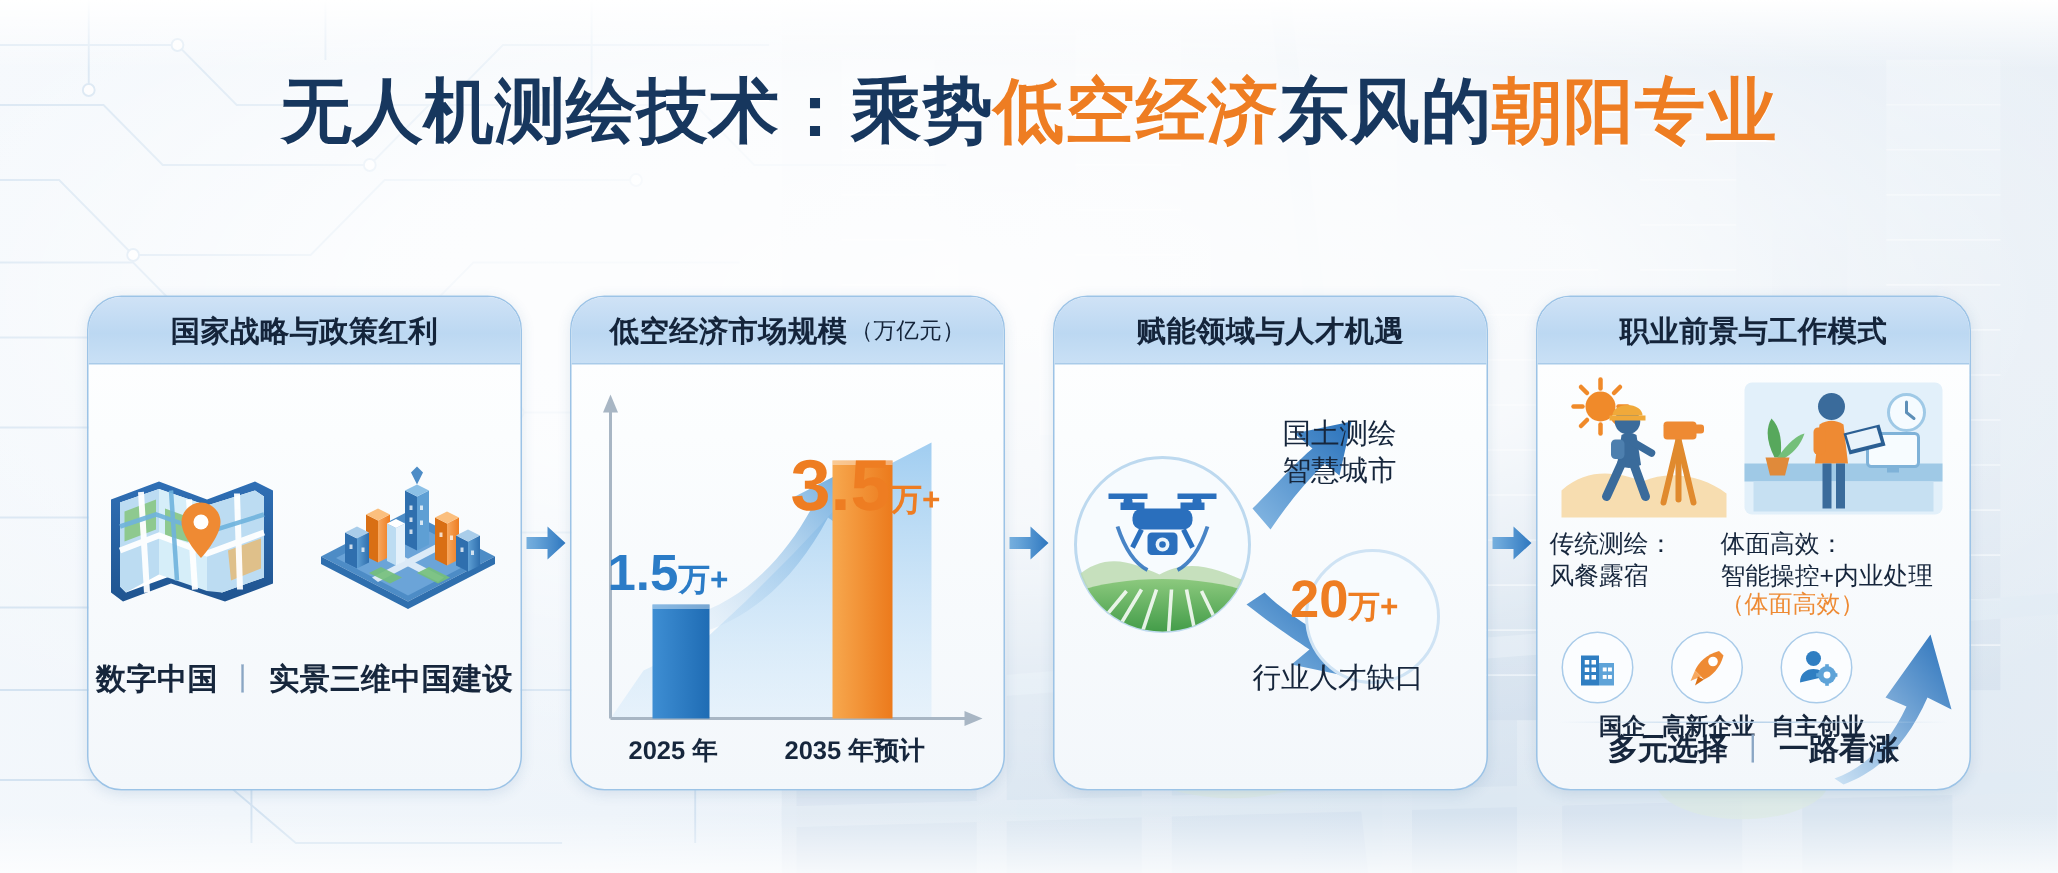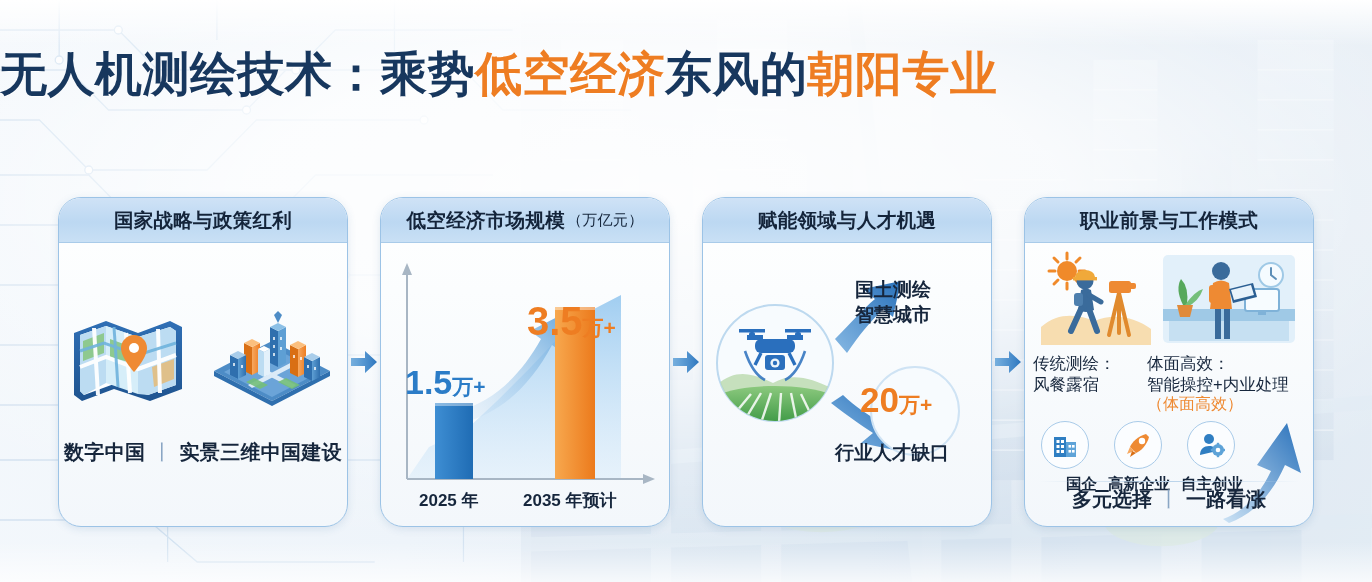--- a/index.html
+++ b/index.html
@@ -23,21 +23,21 @@
   }
   .bg-circuit { position:absolute; top:0; left:0; width:46%; height:100%; opacity:.85;}
   .bg-veil {
     position:absolute; inset:0;
     background: radial-gradient(ellipse 70% 62% at 48% 34%, rgba(255,255,255,.93) 0%, rgba(255,255,255,.78) 42%, rgba(255,255,255,.25) 72%, rgba(255,255,255,0) 100%);
   }
   .bg-topfade{position:absolute;left:0;right:0;top:0;height:46px;background:linear-gradient(#ffffff,rgba(255,255,255,0));}
   .bg-botfade{position:absolute;left:0;right:0;bottom:0;height:40px;background:linear-gradient(rgba(255,255,255,0),rgba(255,255,255,.75));}
 
   
-  #header { position:absolute; z-index:5; left:0; right:0; top:48px; text-align:left; }
+  #header { position:absolute; z-index:5; left:0; right:0; top:48px; text-align:center; }
   #main-title {
     font-size: 47px; font-weight: 700; letter-spacing: .5px;
     color:#17375e; line-height:1.12; white-space:nowrap;
     text-shadow: 0 1px 0 rgba(255,255,255,.9);
   }
   #main-title .hl { color:#ee7d22; }
   #subtitle {
     margin-top: 22px; font-size: 23px; font-weight: 700; color:#1f3f66;
     letter-spacing:.5px; white-space:nowrap;
     text-shadow: 0 1px 0 rgba(255,255,255,.85);
@@ -89,32 +89,32 @@
   
   .chart-wrap { position:absolute; inset:0; }
   .chart-svg { position:absolute; left:8px; top:8px; }
   .bar-label {
     position:absolute; font-weight:700; white-space:nowrap; line-height:1;
   }
   .bar-label .big { font-size:34px; }
   .bar-label .sm  { font-size:21px; }
   #lbl-2025 { left:24px; top:122px; color:#2b7cc7; }
   #lbl-2035 { left:146px; top:58px;  color:#ee7d22; }
-  #lbl-2035 .big { font-size:40px; }
+  #lbl-2035 .big { font-size:48px; }
   .x-tick {
     position:absolute; bottom:14px; font-size:17px; font-weight:700; color:#16263c;
     white-space:nowrap;
   }
   #tick-a { left:38px; }
   #tick-b { left:142px; }
 
   
   .c3-wrap { position:absolute; inset:0; }
   .c3-text {
-    position:absolute; font-weight:700; color:#16263c; white-space:nowrap;
+    position:absolute; font-weight:400; color:#16263c; white-space:nowrap;
     text-align:left; line-height:1.32;
   }
   #c3-top { left:152px; top:34px; font-size:19px; }
   #c3-bignum { left:157px; top:137px; font-size:35px; font-weight:700; color:#ee7d22; white-space:nowrap; position:absolute;}
   #c3-bignum .sm { font-size:21px; }
   #c3-bottom { left:132px; top:197px; font-size:19px; }
 
   
   .c4-wrap { position:absolute; inset:0; }
   .c4-cap {

